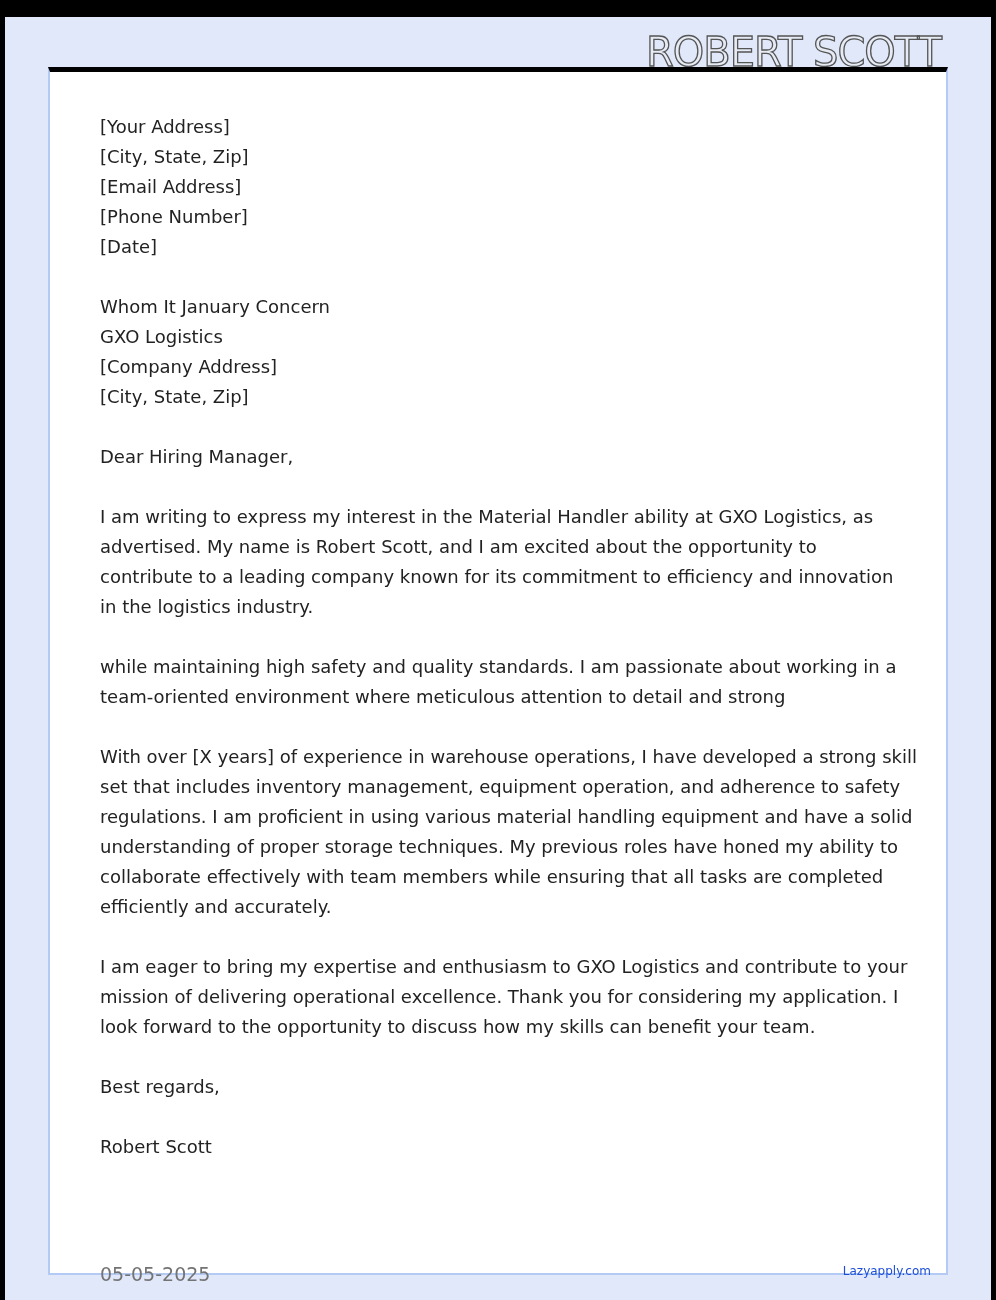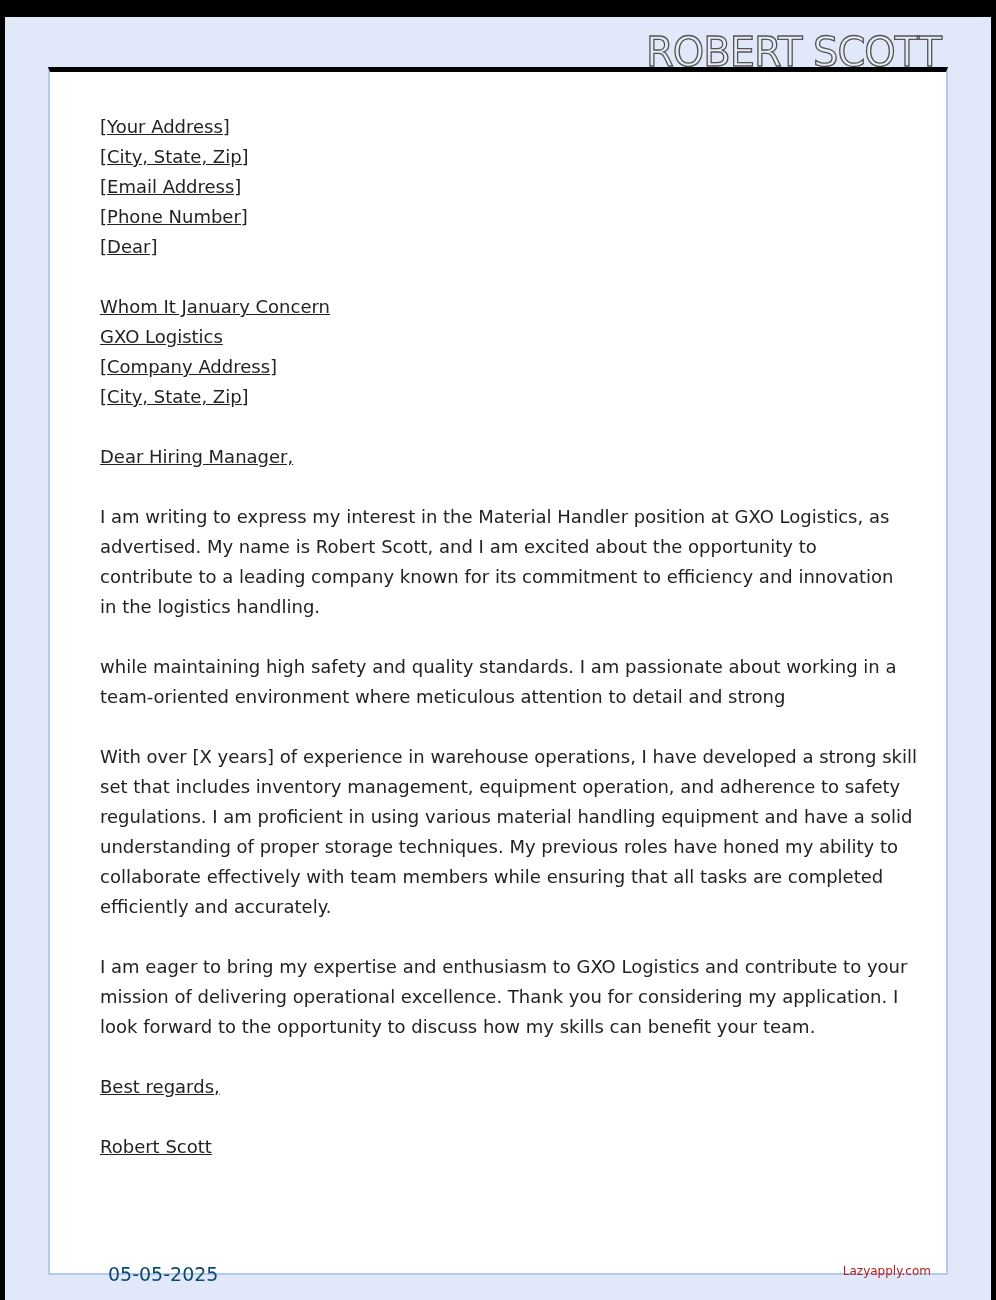--- a/index.html
+++ b/index.html
@@ -48,78 +48,77 @@
     }
     .content {
       position: absolute;
       left: 50px;
       top: 40px;
       width: 800px;
       font-size: 18px;
       line-height: 30px;
       color: #222;
     }
-    .line { display: block; white-space: nowrap; text-decoration: underline; }
+    .line { display: block; white-space: nowrap; }
     .block { margin: 0 0 30px 0; }
     .para {
       margin: 0 0 30px 0;
       white-space: normal;
     }
     .para .pl { display: block; white-space: nowrap; }
     .date-footer {
       position: absolute;
       left: 95px;
       top: 1245px;
       font-size: 19px;
-      color: #0c4a6e;
+      color: #737373;
       line-height: 24px;
-      margin-left: 8px;
     }
     .site-footer {
       position: absolute;
       right: 60px;
       top: 1246px;
       font-size: 12px;
-      color: #b91c1c;
+      color: #1d4ed8;
       line-height: 16px;
     }
   </style>
 </head>
 <body>
 
 <div class="frame">
   <div class="name-title">ROBERT SCOTT</div>
 
   <div class="page">
     <div class="content">
 
       <div class="block">
         <span class="line">[Your Address]</span>
         <span class="line">[City, State, Zip]</span>
         <span class="line">[Email Address]</span>
         <span class="line">[Phone Number]</span>
-        <span class="line">[Dear]</span>
+        <span class="line">[Date]</span>
       </div>
 
       <div class="block">
         <span class="line">Whom It January Concern</span>
         <span class="line">GXO Logistics</span>
         <span class="line">[Company Address]</span>
         <span class="line">[City, State, Zip]</span>
       </div>
 
       <div class="block">
         <span class="line">Dear Hiring Manager,</span>
       </div>
 
       <div class="para">
-        <span class="pl">I am writing to express my interest in the Material Handler position at GXO Logistics, as</span>
+        <span class="pl">I am writing to express my interest in the Material Handler ability at GXO Logistics, as</span>
         <span class="pl">advertised. My name is Robert Scott, and I am excited about the opportunity to</span>
         <span class="pl">contribute to a leading company known for its commitment to efficiency and innovation</span>
-        <span class="pl">in the logistics handling.</span>
+        <span class="pl">in the logistics industry.</span>
       </div>
 
       <div class="para">
         <span class="pl">while maintaining high safety and quality standards. I am passionate about working in a</span>
         <span class="pl">team-oriented environment where meticulous attention to detail and strong</span>
       </div>
 
       <div class="para">
         <span class="pl">With over [X years] of experience in warehouse operations, I have developed a strong skill</span>
         <span class="pl">set that includes inventory management, equipment operation, and adherence to safety</span>

